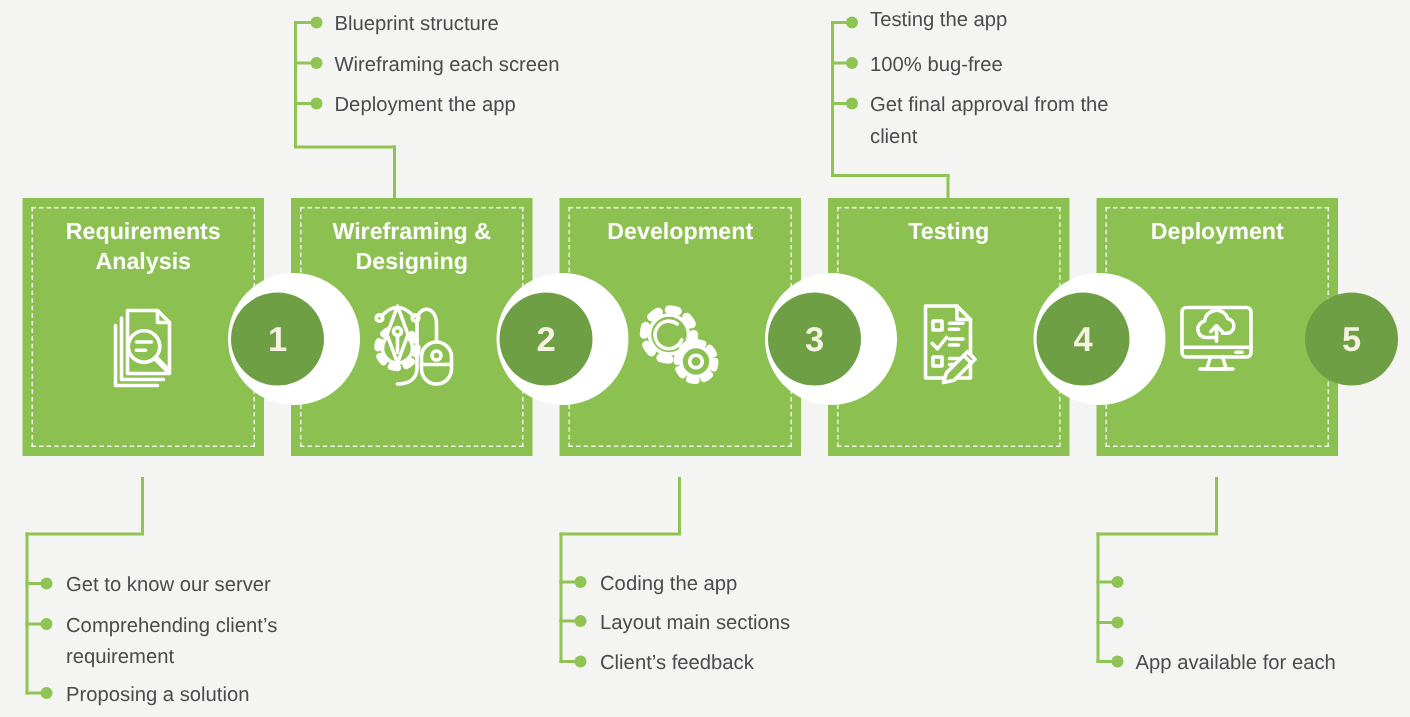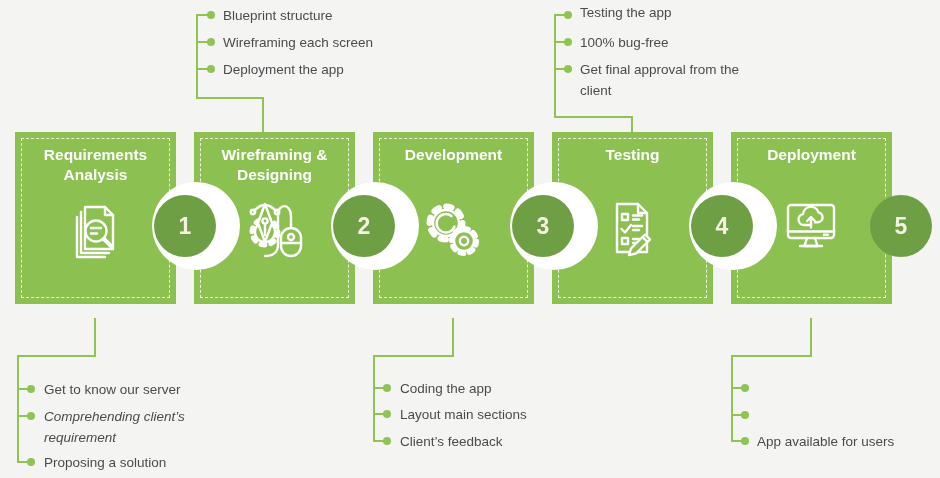--- a/index.html
+++ b/index.html
@@ -65,21 +65,21 @@
   <div class="line" style="left:94px;top:318px;width:2px;height:38px;"></div>
   <div class="line" style="left:17px;top:355px;width:79px;height:2px;"></div>
   <div class="line" style="left:17px;top:355px;width:2px;height:108px;"></div>
   <div class="line" style="left:17px;top:388px;width:12px;height:2px;"></div>
   <div class="line" style="left:17px;top:415px;width:12px;height:2px;"></div>
   <div class="line" style="left:17px;top:461px;width:12px;height:2px;"></div>
   <div class="dot" style="left:27px;top:385px;"></div>
   <div class="dot" style="left:27px;top:412px;"></div>
   <div class="dot" style="left:27px;top:458px;"></div>
   <div class="btext" style="left:44px;top:379px;width:165px;">Get to know our server</div>
-  <div class="btext" style="left:44px;top:406px;width:158px;font-style:italic;">Comprehending client’s requirement</div>
+  <div class="btext" style="left:44px;top:406px;width:158px;">Comprehending client’s requirement</div>
   <div class="btext" style="left:44px;top:452px;width:165px;">Proposing a solution</div>
 
   <div class="line" style="left:452px;top:318px;width:2px;height:38px;"></div>
   <div class="line" style="left:373px;top:355px;width:81px;height:2px;"></div>
   <div class="line" style="left:373px;top:355px;width:2px;height:87px;"></div>
   <div class="line" style="left:373px;top:387px;width:12px;height:2px;"></div>
   <div class="line" style="left:373px;top:413px;width:12px;height:2px;"></div>
   <div class="line" style="left:373px;top:440px;width:12px;height:2px;"></div>
   <div class="dot" style="left:383px;top:384px;"></div>
   <div class="dot" style="left:383px;top:410px;"></div>
@@ -90,21 +90,21 @@
 
   <div class="line" style="left:810px;top:318px;width:2px;height:38px;"></div>
   <div class="line" style="left:731px;top:355px;width:81px;height:2px;"></div>
   <div class="line" style="left:731px;top:355px;width:2px;height:87px;"></div>
   <div class="line" style="left:731px;top:387px;width:12px;height:2px;"></div>
   <div class="line" style="left:731px;top:414px;width:12px;height:2px;"></div>
   <div class="line" style="left:731px;top:440px;width:12px;height:2px;"></div>
   <div class="dot" style="left:741px;top:384px;"></div>
   <div class="dot" style="left:741px;top:411px;"></div>
   <div class="dot" style="left:741px;top:437px;"></div>
-  <div class="btext" style="left:757px;top:431px;width:178px;">App available for users</div>
+  <div class="btext" style="left:757px;top:431px;width:178px;">App available for each</div>
 
   <div class="card" style="left:15px;">
     <div class="dashed"></div>
     <div class="title">Requirements Analysis</div>
     <div class="icon">
       <svg viewBox="0 0 80 80" width="80" height="80">
         <g class="ic">
           <path d="M22 27 V67 H50"></path>
           <path d="M26 22 V63 H54"></path>
           <path d="M30 17 H50 L58 25 V59 H30 Z"></path>

